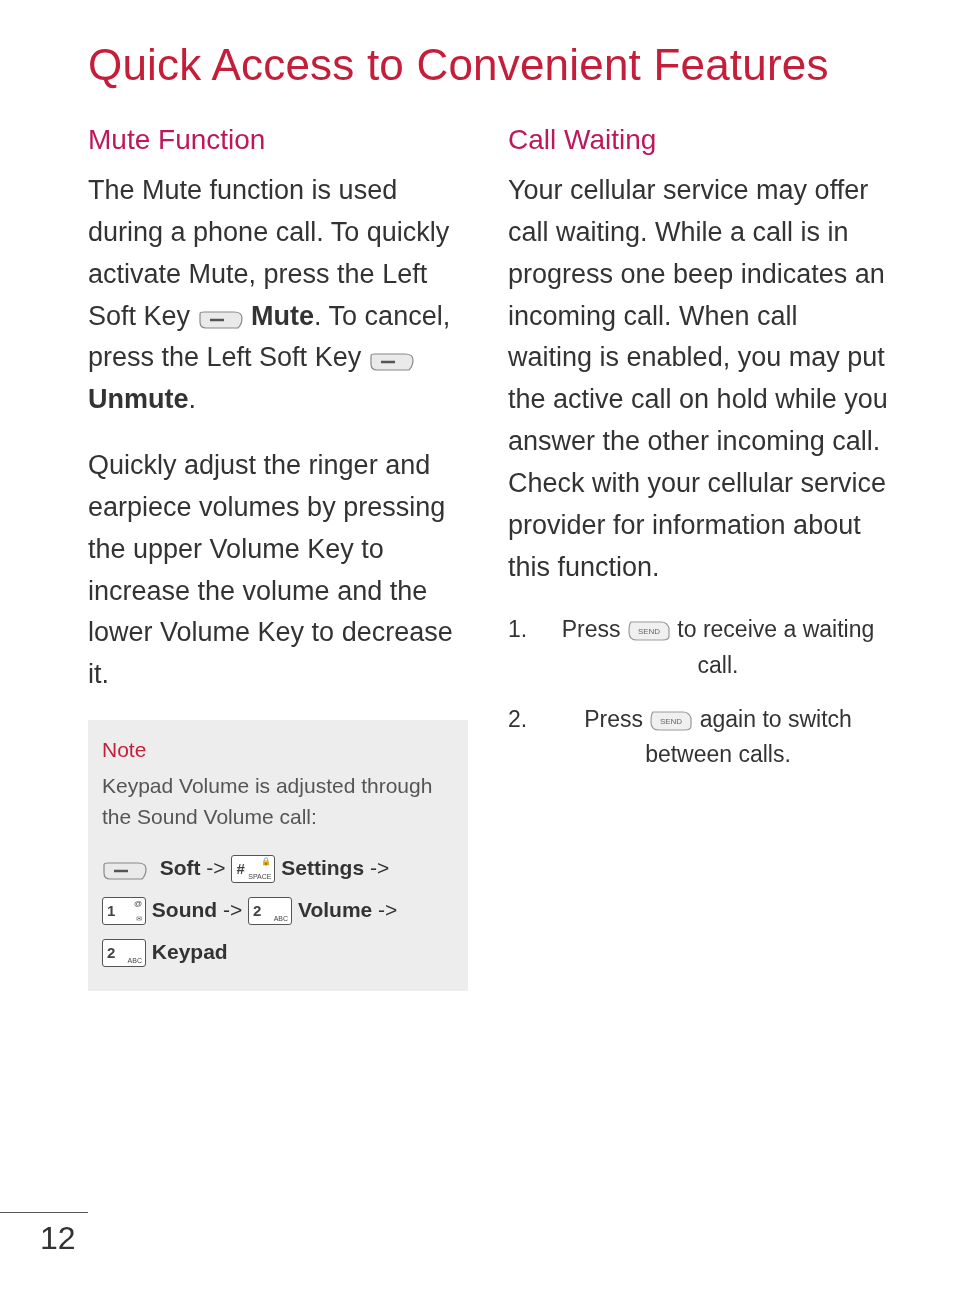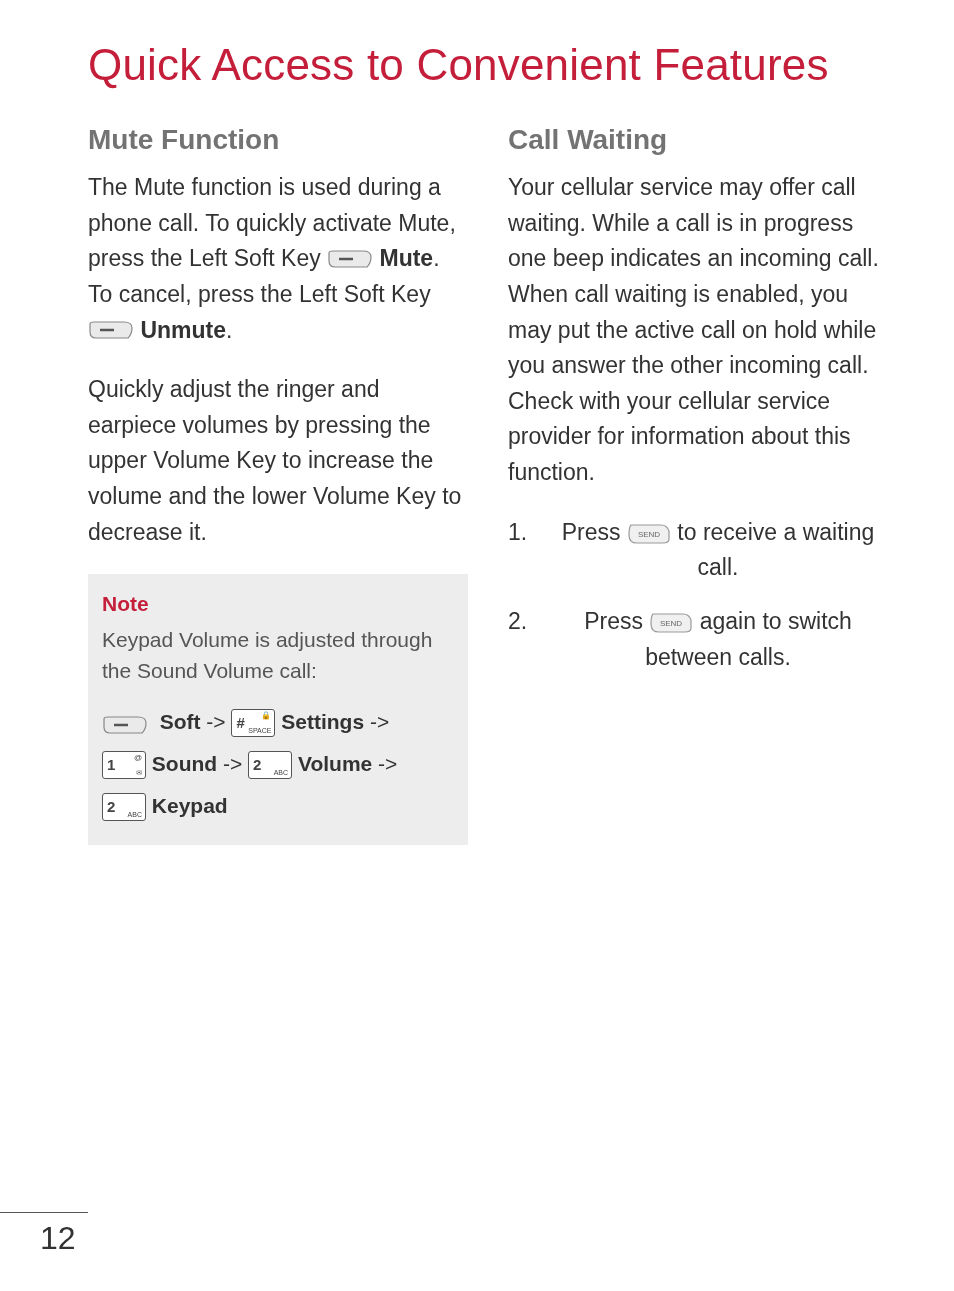--- a/index.html
+++ b/index.html
@@ -26,41 +26,41 @@
   .columns {
     display: flex;
     gap: 40px;
   }
   .col {
     flex: 1 1 0;
     min-width: 0;
   }
   h2.section {
     font-size: 28px;
-    font-weight: 700;
-    color: #737373;
+    font-weight: 400;
+    color: #be185d;
     margin: 0 0 14px 0;
   }
   p.body {
-    font-size: 23px;
+    font-size: 27px;
     line-height: 1.55;
     margin: 0 0 24px 0;
     color: #333;
   }
   .bold { font-weight: 700; }
   .note-box {
     background: #ededed;
     padding: 14px 14px 18px 14px;
     margin-top: 4px;
     font-size: 21px;
     line-height: 1.5;
   }
   .note-box .note-label {
     color: #c41e3a;
-    font-weight: 700;
+    font-weight: 400;
     display: block;
     margin-bottom: 4px;
   }
   .note-box .note-body {
     color: #555;
     margin-bottom: 14px;
   }
   .note-seq {
     color: #333;
     font-size: 21px;

